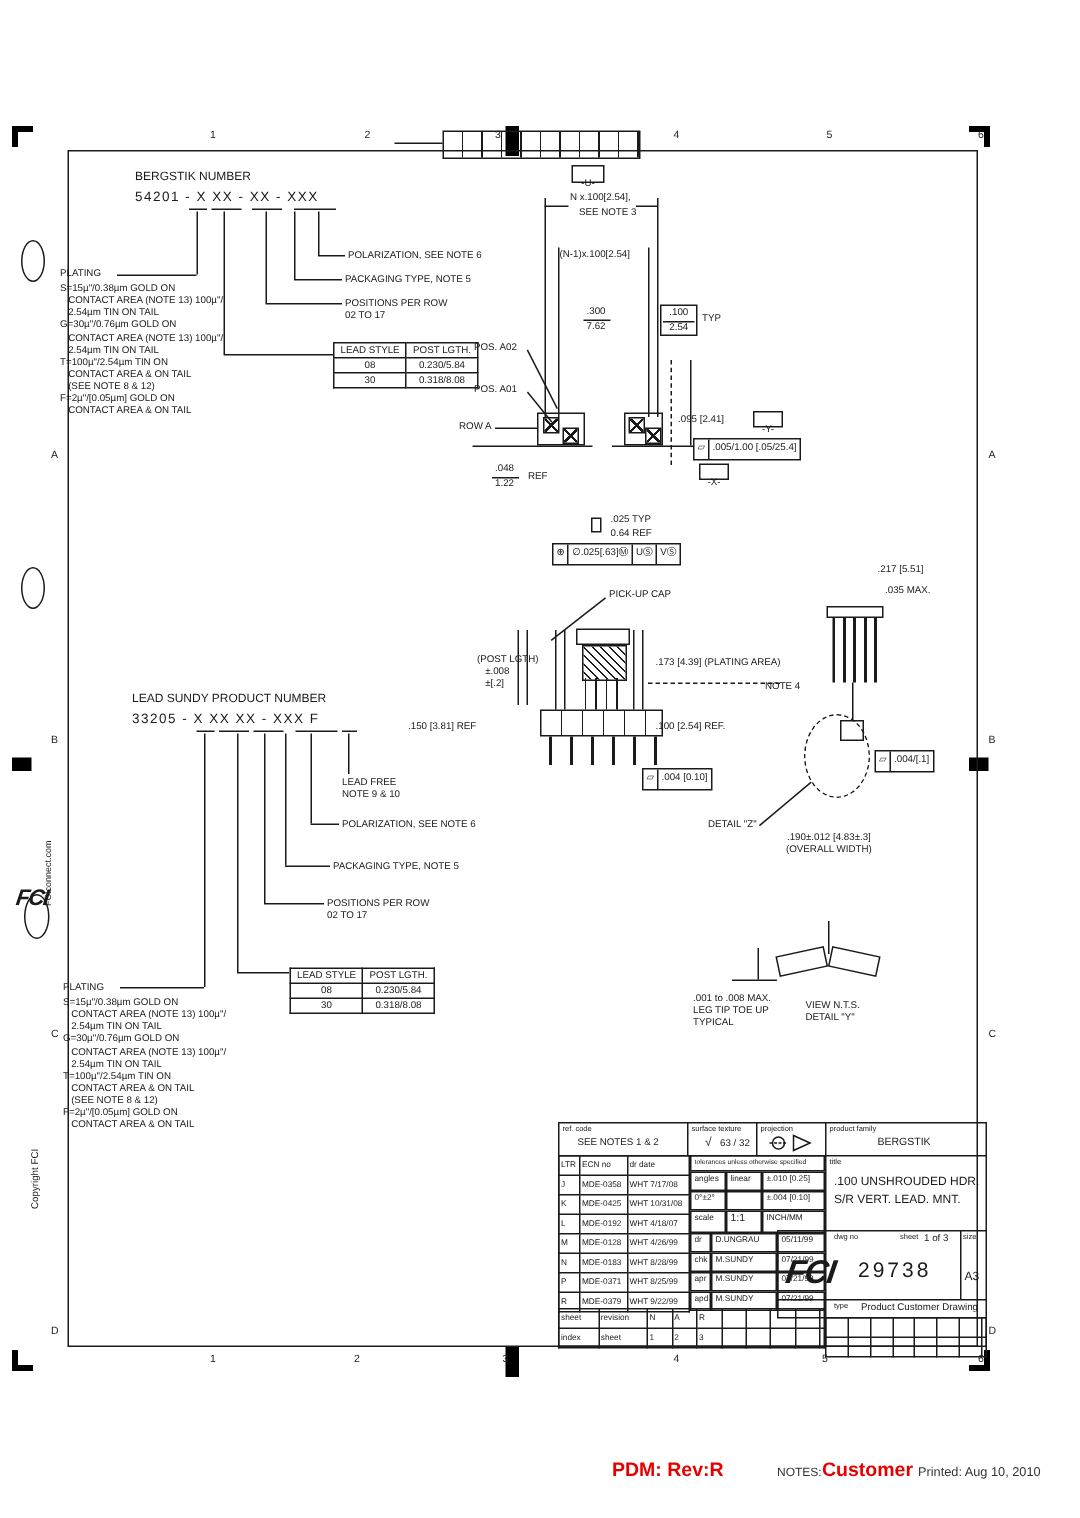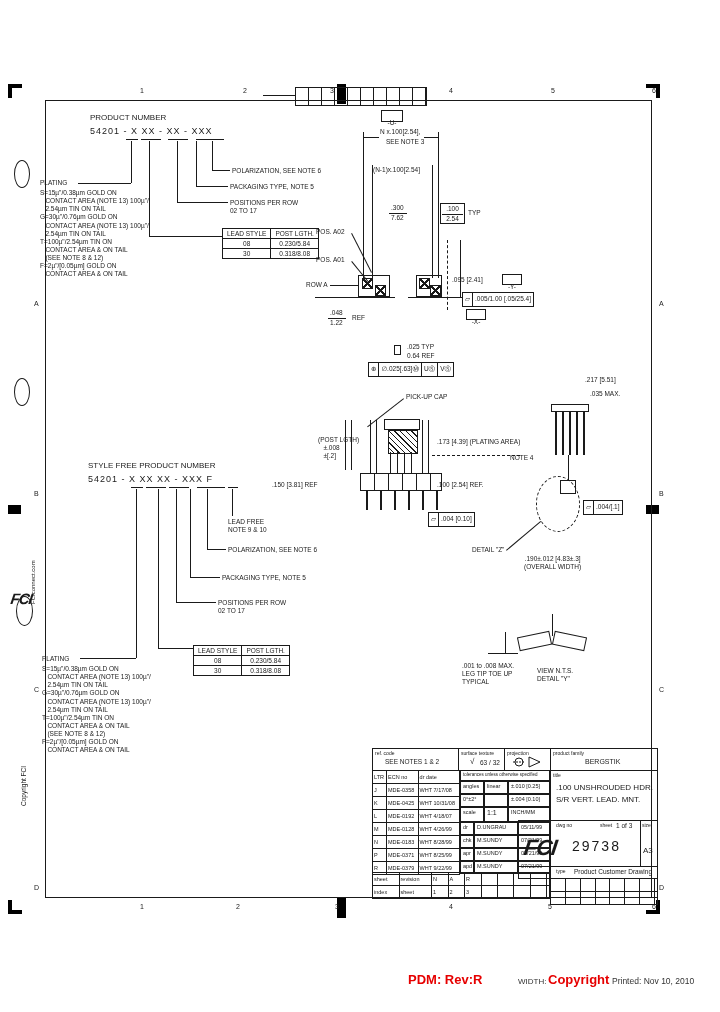--- a/index.html
+++ b/index.html
@@ -82,21 +82,21 @@
   <div class="vtext fci" style="left:12px;top:590px;font-size:15px">FCI</div>
   <div class="vtext" style="left:30px;top:604px;font-size:6px">FCIconnect.com</div>
   <div class="vtext" style="left:20px;top:806px;font-size:6.5px">Copyright  FCI</div>
   <div class="oval" style="left:14px;top:160px;width:14px;height:26px"></div>
   <div class="oval" style="left:14px;top:378px;width:14px;height:26px"></div>
   <div class="oval" style="left:16px;top:596px;width:15px;height:28px"></div>
 
   <div class="lh" style="left:263px;top:95px;width:32px"></div>
   <div class="grid" style="left:295px;top:87px;width:130px;height:17px"></div>
 
-  <div class="t t8" style="left:90px;top:113px">PRODUCT NUMBER</div>
+  <div class="t t8" style="left:90px;top:113px">BERGSTIK NUMBER</div>
   <div class="t t9" style="left:90px;top:126px">54201 - X XX - XX - XXX</div>
   <div class="lh" style="left:126px;top:139px;width:12px"></div>
   <div class="lh" style="left:141px;top:139px;width:20px"></div>
   <div class="lh" style="left:168px;top:139px;width:20px"></div>
   <div class="lh" style="left:196px;top:139px;width:28px"></div>
 
   <div class="lv" style="left:131px;top:141px;height:42px"></div>
   <div class="lh" style="left:78px;top:183px;width:53px"></div>
   <div class="lv" style="left:149px;top:141px;height:95px"></div>
   <div class="lh" style="left:149px;top:236px;width:73px"></div>
@@ -232,22 +232,22 @@
   <div class="oval" style="left:536px;top:476px;width:42px;height:54px;border-style:dashed"></div>
   <div class="fcf" style="left:583px;top:500px;height:13px">
     <span>▱</span>
     <span>.004/[.1]</span>
   </div>
   <div class="t" style="left:472px;top:546px">DETAIL "Z"</div>
   <div class="ld" style="left:506px;top:550px;width:45px;transform:rotate(-40deg)"></div>
   <div class="t ctr" style="left: 524px; top: 555px; white-space: pre;">.190±.012 [4.83±.3]
 (OVERALL WIDTH)</div>
 
-  <div class="t t8" style="left:88px;top:461px">STYLE FREE PRODUCT NUMBER</div>
-  <div class="t t9" style="left:88px;top:474px">54201 - X XX XX - XXX F</div>
+  <div class="t t8" style="left:88px;top:461px">LEAD SUNDY PRODUCT NUMBER</div>
+  <div class="t t9" style="left:88px;top:474px">33205 - X XX XX - XXX F</div>
   <div class="lh" style="left:131px;top:487px;width:12px"></div>
   <div class="lh" style="left:146px;top:487px;width:20px"></div>
   <div class="lh" style="left:169px;top:487px;width:20px"></div>
   <div class="lh" style="left:197px;top:487px;width:28px"></div>
   <div class="lh" style="left:228px;top:487px;width:10px"></div>
   <div class="lv" style="left:232px;top:489px;height:27px"></div>
   <div class="t" style="left: 228px; top: 518px; white-space: pre;">LEAD FREE
 NOTE 9 &amp; 10</div>
   <div class="lv" style="left:207px;top:489px;height:60px"></div>
   <div class="lh" style="left:207px;top:549px;width:19px"></div>
@@ -459,17 +459,17 @@
           <td></td>
           <td></td>
           <td></td>
           <td></td>
           <td></td>
         </tr>
   </tbody>
     </table>
 
   <span class="t red" style="left:408px;top:972px;font-size:13px">PDM: Rev:R</span>
-  <span class="t" style="left:518px;top:977px;font-size:8px;color:#333">WIDTH:</span>
-  <span class="t red" style="left:548px;top:972px;font-size:13px">Copyright</span>
-  <span class="t" style="left:612px;top:976px;font-size:8.5px;color:#333">Printed: Nov 10, 2010</span>
+  <span class="t" style="left:518px;top:977px;font-size:8px;color:#333">NOTES:</span>
+  <span class="t red" style="left:548px;top:972px;font-size:13px">Customer</span>
+  <span class="t" style="left:612px;top:976px;font-size:8.5px;color:#333">Printed: Aug 10, 2010</span>
 
 </div>
 
 </body></html>

